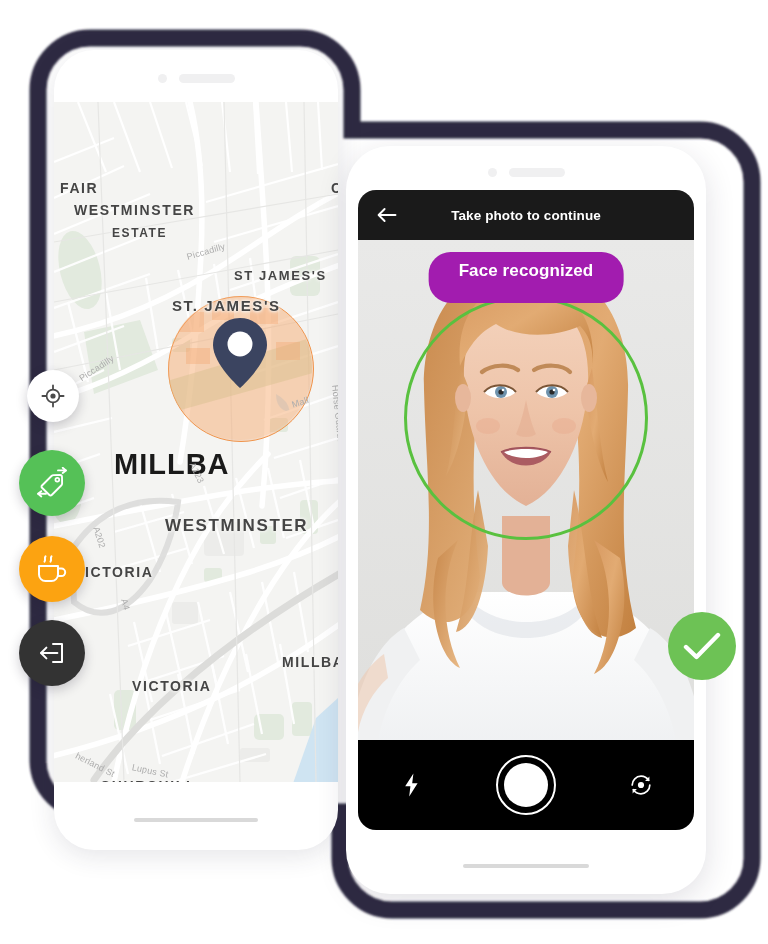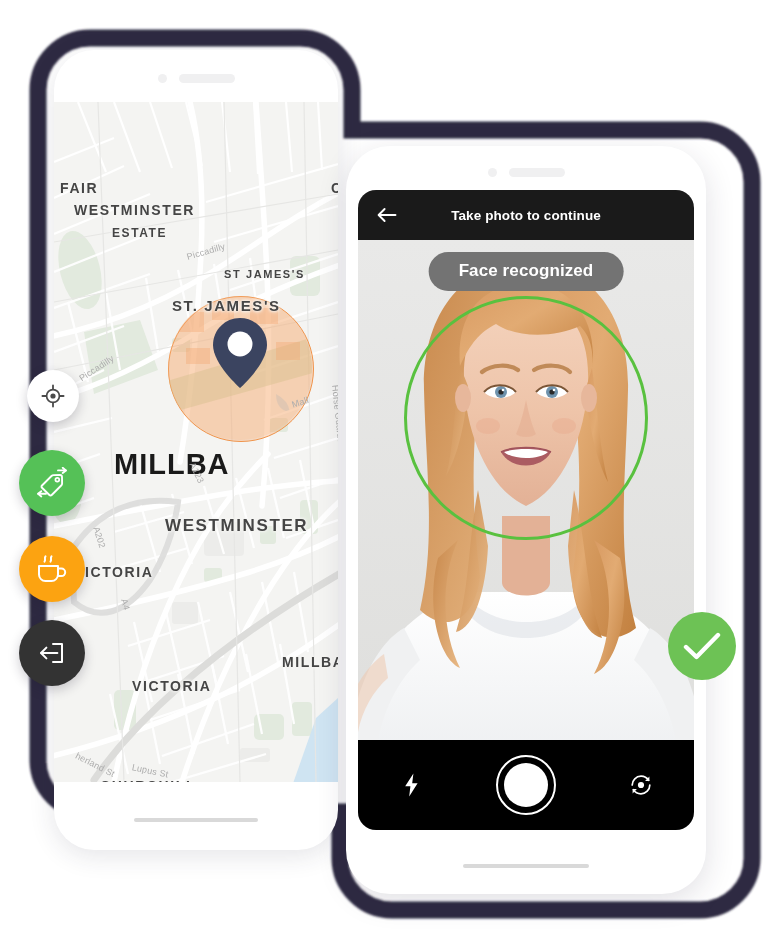--- a/index.html
+++ b/index.html
@@ -97,23 +97,23 @@
   .back-arrow{position:absolute;left:18px;top:50%;transform:translateY(-50%);
     width:22px;height:22px;display:flex;align-items:center;justify-content:center;}
   .cam-title{
     width:100%;text-align:center;color:#ffffff;
     font-size:13.5px;font-weight:bold;letter-spacing:.1px;
     font-family:"Liberation Sans", sans-serif;
   }
   .viewfinder{position:absolute;top:50px;left:0;width:100%;height:534px;background:#e8e8e8;overflow:hidden;}
   .pill-recognized{
     position:absolute;top:12px;left:50%;transform:translateX(-50%);
-    background:#737373;color:#fff;
+    background:#a21caf;color:#fff;
     border-radius:22px;
-    padding:9px 30px 10px;
+    padding:9px 30px 22px;
     font-size:17px;font-weight:bold;
     font-family:"Liberation Sans", sans-serif;
     z-index:4;white-space:nowrap;
     letter-spacing:.1px;
   }
   .face-ring{
     position:absolute;left:50%;top:56px;transform:translateX(-50%);
     width:238px;height:238px;border-radius:50%;
     border:3px solid #59c13f;z-index:3;
   }
@@ -276,21 +276,21 @@
       <svg class="pin" width="62" height="78" viewBox="0 0 62 78" style="left:155px;top:212px;">
         <path d="M31 4 C 16 4 4 16 4 31 C 4 50 31 74 31 74 C 31 74 58 50 58 31 C 58 16 46 4 31 4 Z" fill="#3b4460"></path>
         <circle cx="31" cy="30" r="12.5" fill="#ffffff"></circle>
       </svg>
 
       <div id="area-labels">
           <div class="mlabel" style="left: 6px; top: 78px; font-size: 14px;">FAIR</div>
           <div class="mlabel" style="left: 20px; top: 100px; font-size: 14px;">WESTMINSTER</div>
           <div class="mlabel" style="left: 58px; top: 124px; font-size: 12px;">ESTATE</div>
           <div class="mlabel" style="left: 277px; top: 78px; font-size: 14px;">COVEN</div>
-          <div class="mlabel" style="left: 170px; top: 166px; font-size: 11px;">ST JAMES'S</div>
+          <div class="mlabel" style="left: 180px; top: 166px; font-size: 13px;">ST JAMES'S</div>
           <div class="mlabel" style="left: 118px; top: 195px; font-size: 15px;">ST. JAMES'S</div>
           <div class="mlabel" style="left: 111px; top: 414px; font-size: 17px;">WESTMINSTER</div>
           <div class="mlabel" style="left: 20px; top: 462px; font-size: 14px;">VICTORIA</div>
           <div class="mlabel" style="left: 228px; top: 552px; font-size: 14px;">MILLBA</div>
           <div class="mlabel" style="left: 78px; top: 576px; font-size: 14px;">VICTORIA</div>
           <div class="mlabel" style="left: 46px; top: 676px; font-size: 14px;">CHURCHILL</div>
           <div class="mlabel" style="left: 60px; top: 346px; font-size: 29px; color: rgb(26, 26, 26); letter-spacing: 1px;">MILLBA</div>
         </div>
       <div id="street-labels">
           <div class="mstreet" style="left: 133px; top: 150px; transform: rotate(-16deg); transform-origin: left center;">Piccadilly</div>

